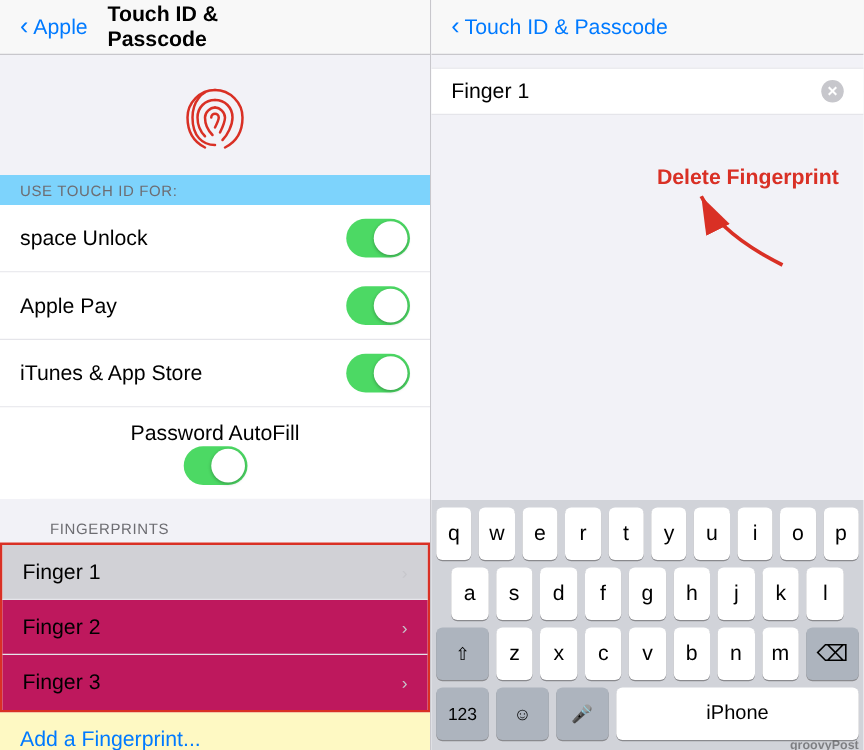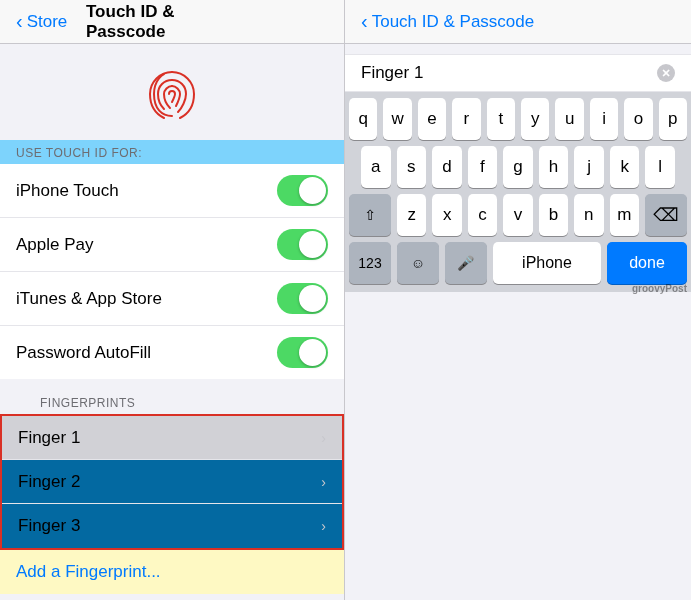--- a/index.html
+++ b/index.html
@@ -85,20 +85,21 @@
       align-items: center;
       justify-content: space-between;
       padding: 11px 16px;
       border-bottom: 1px solid #e5e5ea;
       background: #fff;
       min-height: 44px;
     }
 
     .settings-item:last-child {
       border-bottom: none;
+      flex-direction: column;
     }
 
     .item-label {
       font-size: 17px;
       color: #000;
     }
 
     .toggle {
       width: 51px;
       height: 31px;
@@ -140,21 +141,21 @@
       border: 2px solid #d93025;
       margin: 0 0 0 0;
     }
 
     .fingerprint-item {
       display: flex;
       align-items: center;
       justify-content: space-between;
       padding: 11px 16px;
       border-bottom: 1px solid #e5e5ea;
-      background: #0369a1;
+      background: #be185d;
       min-height: 44px;
       cursor: pointer;
     }
 
     .fingerprint-item:first-child {
       background: #d1d1d6;
     }
 
     .fingerprint-item:last-child {
       border-bottom: none;
@@ -356,21 +357,21 @@
     }
   </style>
 </head>
 <body>
 
 <div class="left-panel">
 
   <div class="left-nav-bar">
     <div class="back-btn">
       <span class="back-chevron">‹</span>
-      <span>Store</span>
+      <span>Apple</span>
     </div>
     <span class="nav-title">Touch ID &amp; Passcode</span>
   </div>
 
   <div class="fingerprint-icon-container">
     <svg class="fingerprint-icon" viewBox="0 0 60 60" xmlns="http://www.w3.org/2000/svg">
       <g fill="none" stroke="#d93025" stroke-width="2" stroke-linecap="round">
         <path d="M22 10 C22 10, 12 15, 12 30 C12 45, 20 52, 30 52"></path>
         <path d="M30 8 C18 8, 8 18, 8 30 C8 42, 14 50, 22 54"></path>
         <path d="M30 8 C42 8, 52 18, 52 30 C52 42, 46 50, 38 54"></path>
@@ -382,21 +383,21 @@
       </g>
     </svg>
   </div>
 
   <div class="section-header">
     <span>USE TOUCH ID FOR:</span>
   </div>
 
   <div class="settings-group">
     <div class="settings-item">
-      <span class="item-label">iPhone Touch</span>
+      <span class="item-label">space Unlock</span>
       <div class="toggle">
           <div class="toggle-knob"></div>
         </div>
     </div>
     <div class="settings-item">
       <span class="item-label">Apple Pay</span>
       <div class="toggle">
           <div class="toggle-knob"></div>
         </div>
     </div>
@@ -448,20 +449,32 @@
     </div>
   </div>
 
   <div class="finger-name-input-container">
     <input class="finger-name-input" type="text" value="Finger 1" style="">
     <div class="clear-input-btn">
       <span class="clear-x">✕</span>
     </div>
   </div>
 
+  <div class="delete-fingerprint-area" style="position:relative;">
+    <span class="delete-label" style="position:absolute; top:40px; right:20px; font-size:17px; font-weight:700; color:#d93025;">Delete Fingerprint</span>
+
+    <svg style="position:absolute; top:55px; right:55px;" width="90" height="70" viewBox="0 0 90 70">
+      <defs>
+        <marker id="arrowhead" markerWidth="10" markerHeight="7" refX="10" refY="3.5" orient="auto">
+          <polygon points="0 0, 10 3.5, 0 7" fill="#d93025"></polygon>
+        </marker>
+      </defs>
+      <path d="M 80 65 Q 30 40, 15 10" stroke="#d93025" stroke-width="3" fill="none" marker-end="url(#arrowhead)"></path>
+    </svg>
+  </div>
 
   <div class="keyboard">
 
     <div class="keyboard-row">
       <div class="key">q</div>
       <div class="key">w</div>
       <div class="key">e</div>
       <div class="key">r</div>
       <div class="key">t</div>
       <div class="key">y</div>
@@ -497,22 +510,19 @@
 
     <div class="keyboard-bottom-row">
       <div class="key key-special key-123">
         <span>123</span>
       </div>
       <div class="key key-special key-emoji">☺</div>
       <div class="key key-special key-mic">🎤</div>
       <div class="key key-space">
         <span>iPhone</span>
       </div>
-      <div class="key-done">
-        <span>done</span>
-      </div>
     </div>
   </div>
 
   <div style="position:relative; height:0;">
     <span class="watermark" style="position:absolute; bottom:-2px; right:4px;">groovyPost</span>
   </div>
 </div>
 
 </body></html>

